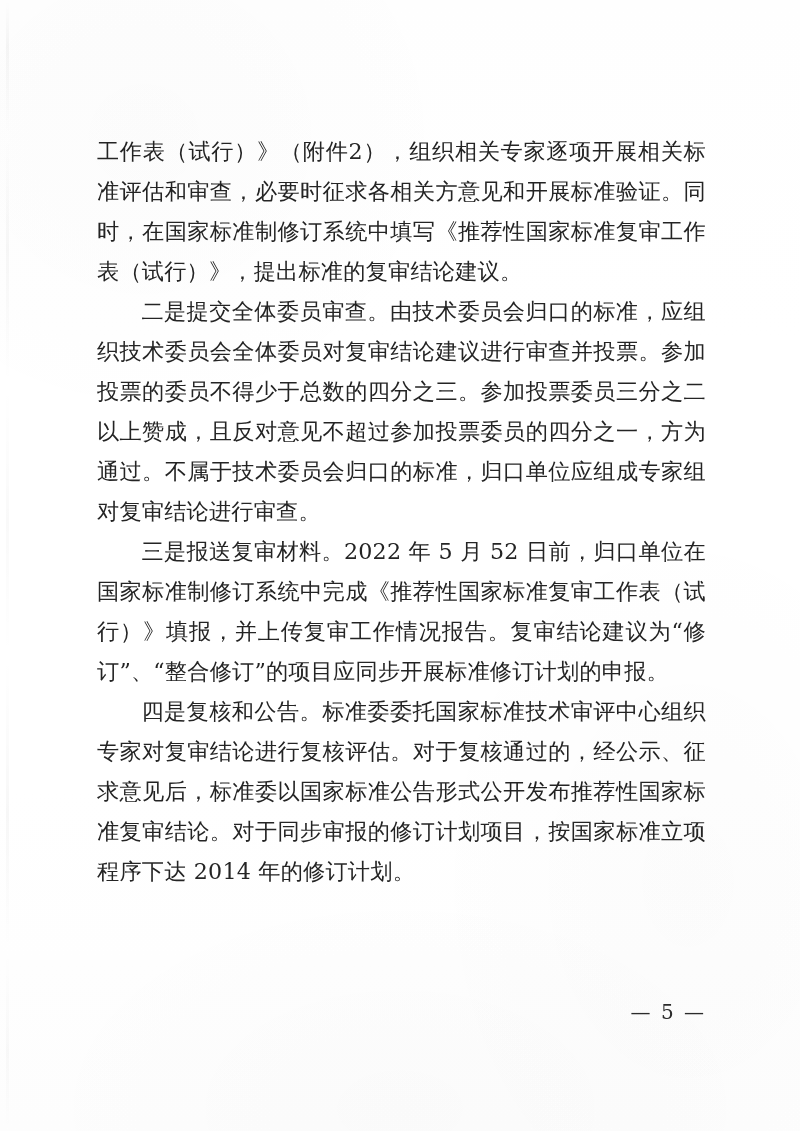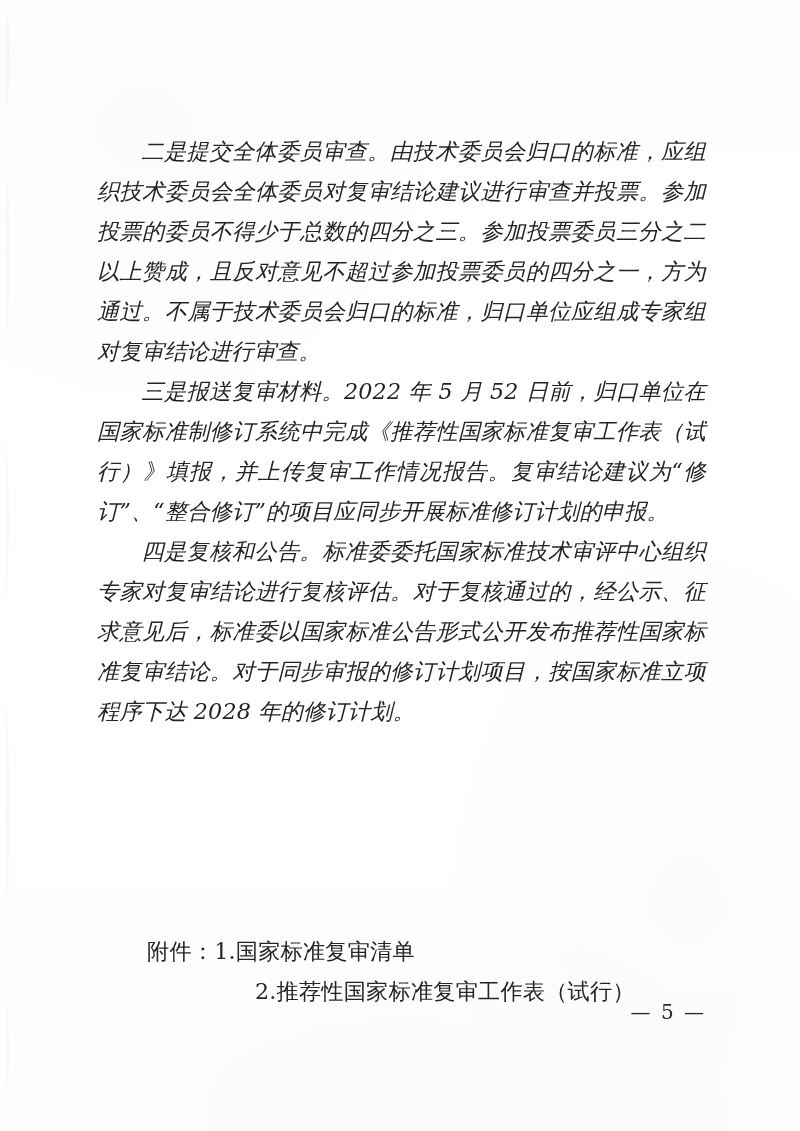--- a/index.html
+++ b/index.html
@@ -60,21 +60,20 @@
     line-height: 40px;
     color: #242424;
     text-align: justify;
     text-justify: inter-character;
     letter-spacing: 0.2px;
     word-break: break-all;
     -webkit-font-smoothing: antialiased;
   }
   .para.indent {
     text-indent: 2em;
-    font-style: italic;
   }
   
   .para { text-align-last: left; }
 
   
   #attachments {
     position: absolute;
     left: 97px;
     top: 931px;
     width: 609px;
@@ -111,29 +110,22 @@
     letter-spacing: 2px;
     font-family: "DejaVu Serif", "Liberation Serif", serif;
   }
 </style>
 </head>
 <body>
 
 <div id="page">
 
   <div id="textblock">
+    <p class="para">工作表（试行）》（附件2），组织相关专家逐项开展相关标准评估和审查，必要时征求各相关方意见和开展标准验证。同时，在国家标准制修订系统中填写《推荐性国家标准复审工作表（试行）》，提出标准的复审结论建议。</p>
     <p class="para indent">二是提交全体委员审查。由技术委员会归口的标准，应组织技术委员会全体委员对复审结论建议进行审查并投票。参加投票的委员不得少于总数的四分之三。参加投票委员三分之二以上赞成，且反对意见不超过参加投票委员的四分之一，方为通过。不属于技术委员会归口的标准，归口单位应组成专家组对复审结论进行审查。</p>
     <p class="para indent">三是报送复审材料。2022 年 5 月 52 日前，归口单位在国家标准制修订系统中完成《推荐性国家标准复审工作表（试行）》填报，并上传复审工作情况报告。复审结论建议为“修订”、“整合修订”的项目应同步开展标准修订计划的申报。</p>
-    <p class="para indent">四是复核和公告。标准委委托国家标准技术审评中心组织专家对复审结论进行复核评估。对于复核通过的，经公示、征求意见后，标准委以国家标准公告形式公开发布推荐性国家标准复审结论。对于同步审报的修订计划项目，按国家标准立项程序下达 2028 年的修订计划。</p>
+    <p class="para indent">四是复核和公告。标准委委托国家标准技术审评中心组织专家对复审结论进行复核评估。对于复核通过的，经公示、征求意见后，标准委以国家标准公告形式公开发布推荐性国家标准复审结论。对于同步审报的修订计划项目，按国家标准立项程序下达 2014 年的修订计划。</p>
   </div>
 
-  <div id="attachments">
-    <p class="attach-line first">
-      <span class="lead">附件：</span><span class="item">1.国家标准复审清单</span>
-    </p>
-    <p class="attach-line second">
-      <span class="item">2.推荐性国家标准复审工作表（试行）</span>
-    </p>
-  </div>
 
   <div id="pagenum">— 5 —</div>
 
 </div>
 
 </body></html>

